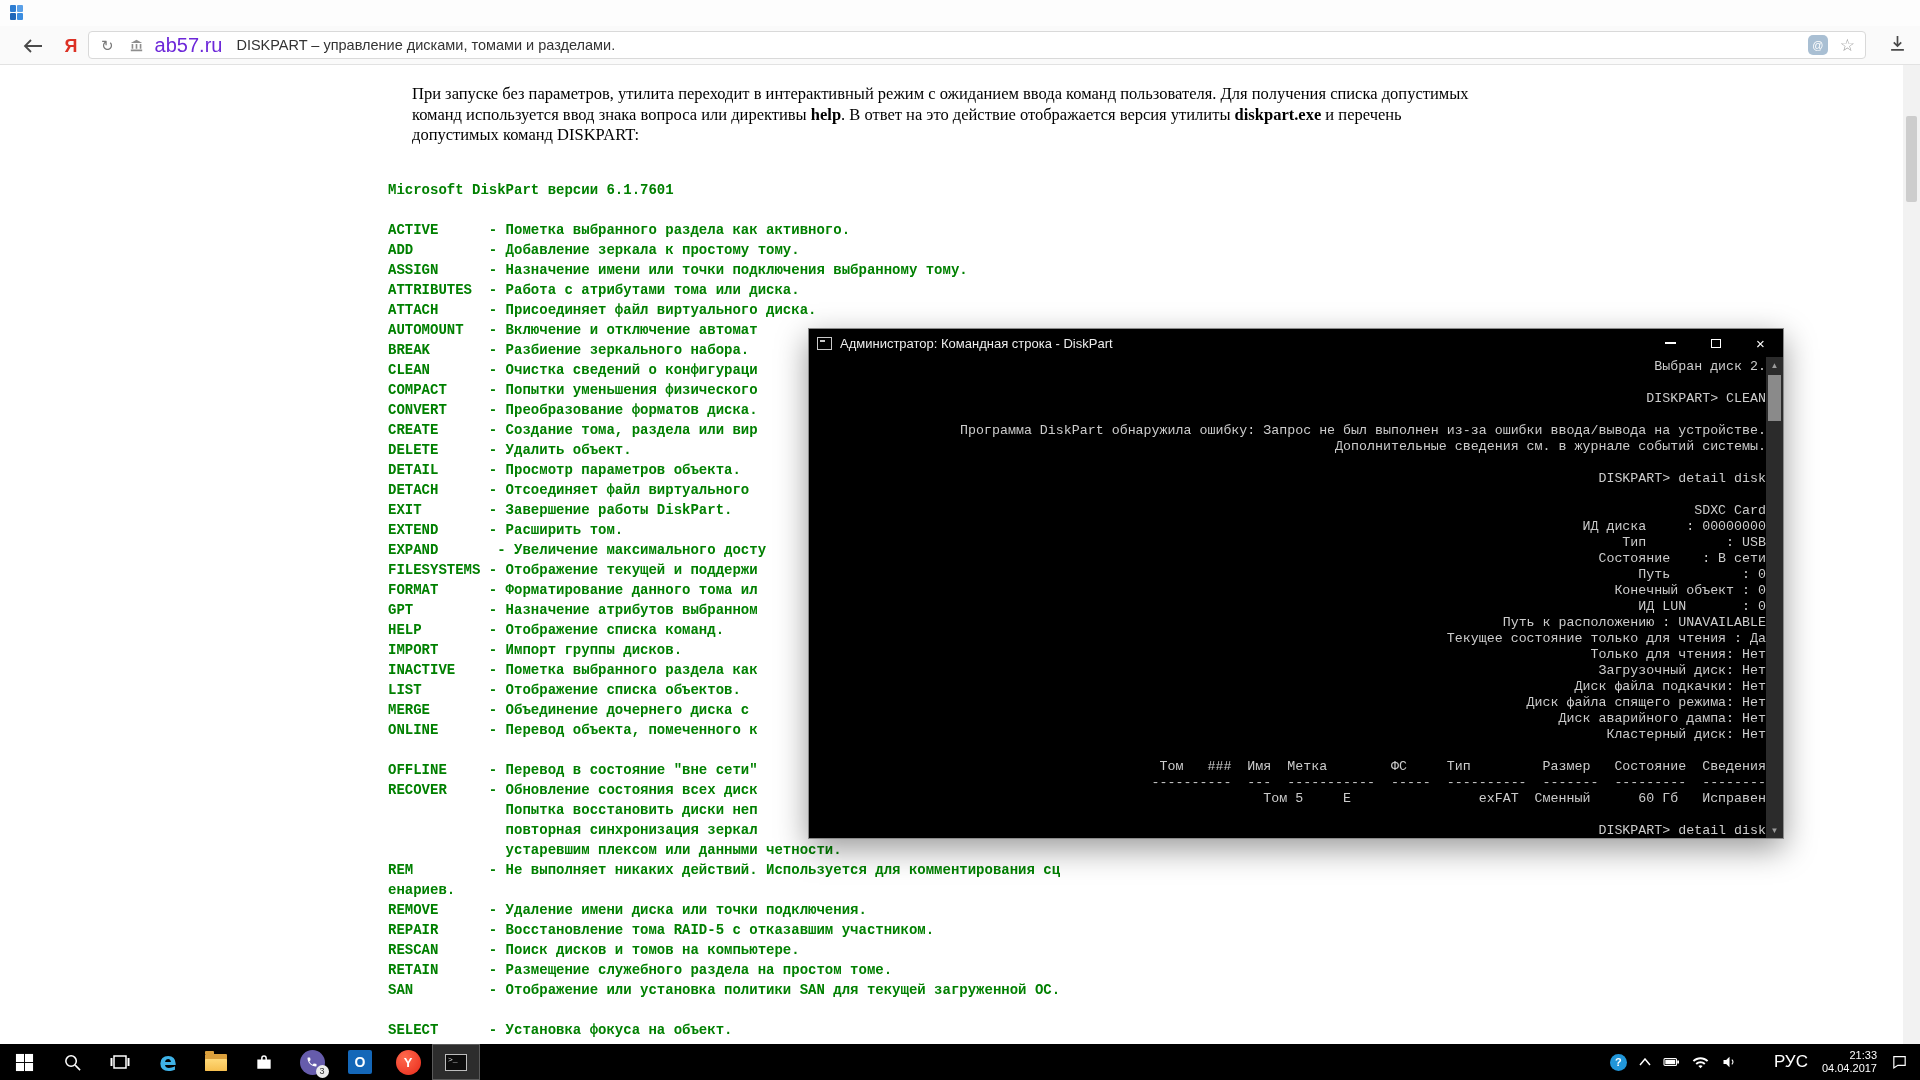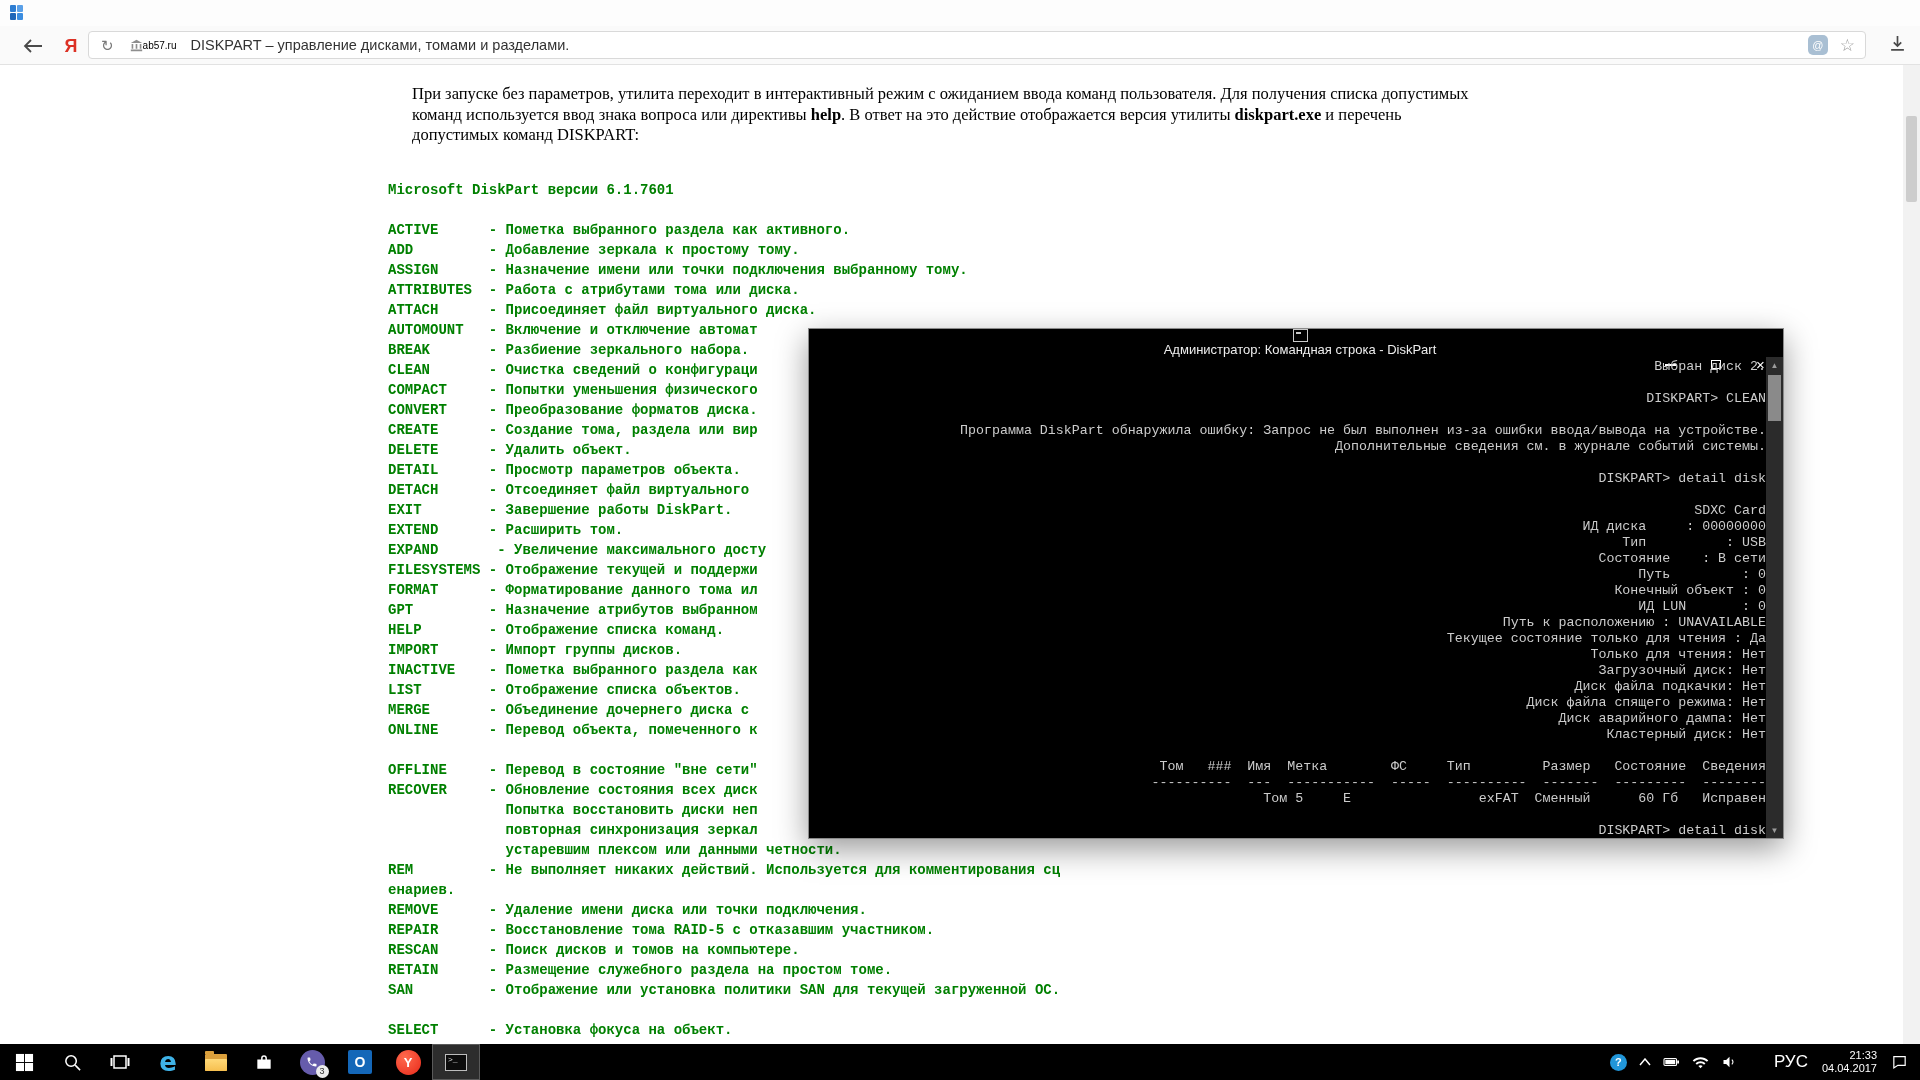--- a/index.html
+++ b/index.html
@@ -25,21 +25,21 @@
     background:#fafafa; border-bottom:1px solid #e2e2e2; }
   .back-btn { position:absolute; left:20px; top:10px; width:26px; height:20px;
     display:flex; align-items:center; justify-content:center; }
   .ya-logo { position:absolute; left:58px; top:8px; width:26px; height:24px;
     font-size:18px; font-weight:bold; color:#dc3125; text-align:center; line-height:24px; }
   .url-box { position:absolute; left:88px; right:54px; top:5px; height:28px;
     background:#fff; border:1px solid #d9d9d9; border-radius:4px;
     display:flex; align-items:center; }
   .refresh-icon { margin-left:12px; font-size:15px; color:#7a7a7a; line-height:1; }
   .site-icon { margin-left:16px; display:flex; }
-  .url-text { margin-left:0; font-size:10px; color:#000000; white-space:nowrap; }
+  .url-text { margin-left:12px; font-size:20px; color:#6d28d9; white-space:nowrap; }
   .title-text { margin-left:14px; font-size:14.5px; color:#333; white-space:nowrap; }
   .protect-icon { margin-left:auto; width:20px; height:20px; border-radius:5px;
     background:#a9bfd3; color:#fff; font-size:11px; display:flex; align-items:center;
     justify-content:center; }
   .star-icon { margin:0 10px 0 12px; font-size:17px; color:#9b9b9b; line-height:1; }
   .download-btn { position:absolute; right:14px; top:9px; display:flex; }
 
   .page { position:absolute; top:65px; left:0; right:0; bottom:0; background:#fff; overflow:hidden; }
   .intro { position:absolute; left:388px; top:19px; width:1320px;
     font-family:"Liberation Serif", serif; font-size:16.5px; line-height:20.5px; color:#000;margin-left:24px; }
@@ -49,21 +49,21 @@
     line-height:20px; color:#008000; white-space:pre; margin:0; }
 
   .page-scrollbar { position:absolute; top:0; right:0; width:17px; bottom:0; background:#f2f2f2; }
   .page-thumb { position:absolute; top:51px; left:3px; width:11px; height:86px;
     background:#cdcdcd; border-radius:2px; }
 
   
   .console-window { position:absolute; left:808px; top:328px; width:976px; height:511px;
     background:#000; border:1px solid #8a8a8a; box-shadow:0 10px 30px rgba(0,0,0,.4); z-index:10; }
   .con-titlebar { position:absolute; top:0; left:0; right:0; height:28px; background:#000;
-    display:flex; align-items:center;flex-direction:column; }
+    display:flex; align-items:center; }
   .con-icon { margin-left:8px; width:15px; height:13px; background:#000;
     border:1px solid #c9c9c9; position:relative; flex:none; }
   .con-icon::before { content:""; position:absolute; top:2px; left:2px; width:5px; height:2px; background:#c9c9c9; }
   .con-title { margin-left:8px; font-size:13px; color:#ededed; white-space:nowrap; }
   .con-btns { margin-left:auto; display:flex; height:100%; }
   .con-btn { width:45px; height:100%; display:flex; align-items:center; justify-content:center; color:#fff; }
   .glyph-min { width:11px; height:2px; background:#fff; }
   .glyph-max { width:10px; height:9px; border:1px solid #fff; }
   .glyph-close { font-size:15px; line-height:1; color:#fff; }
 

